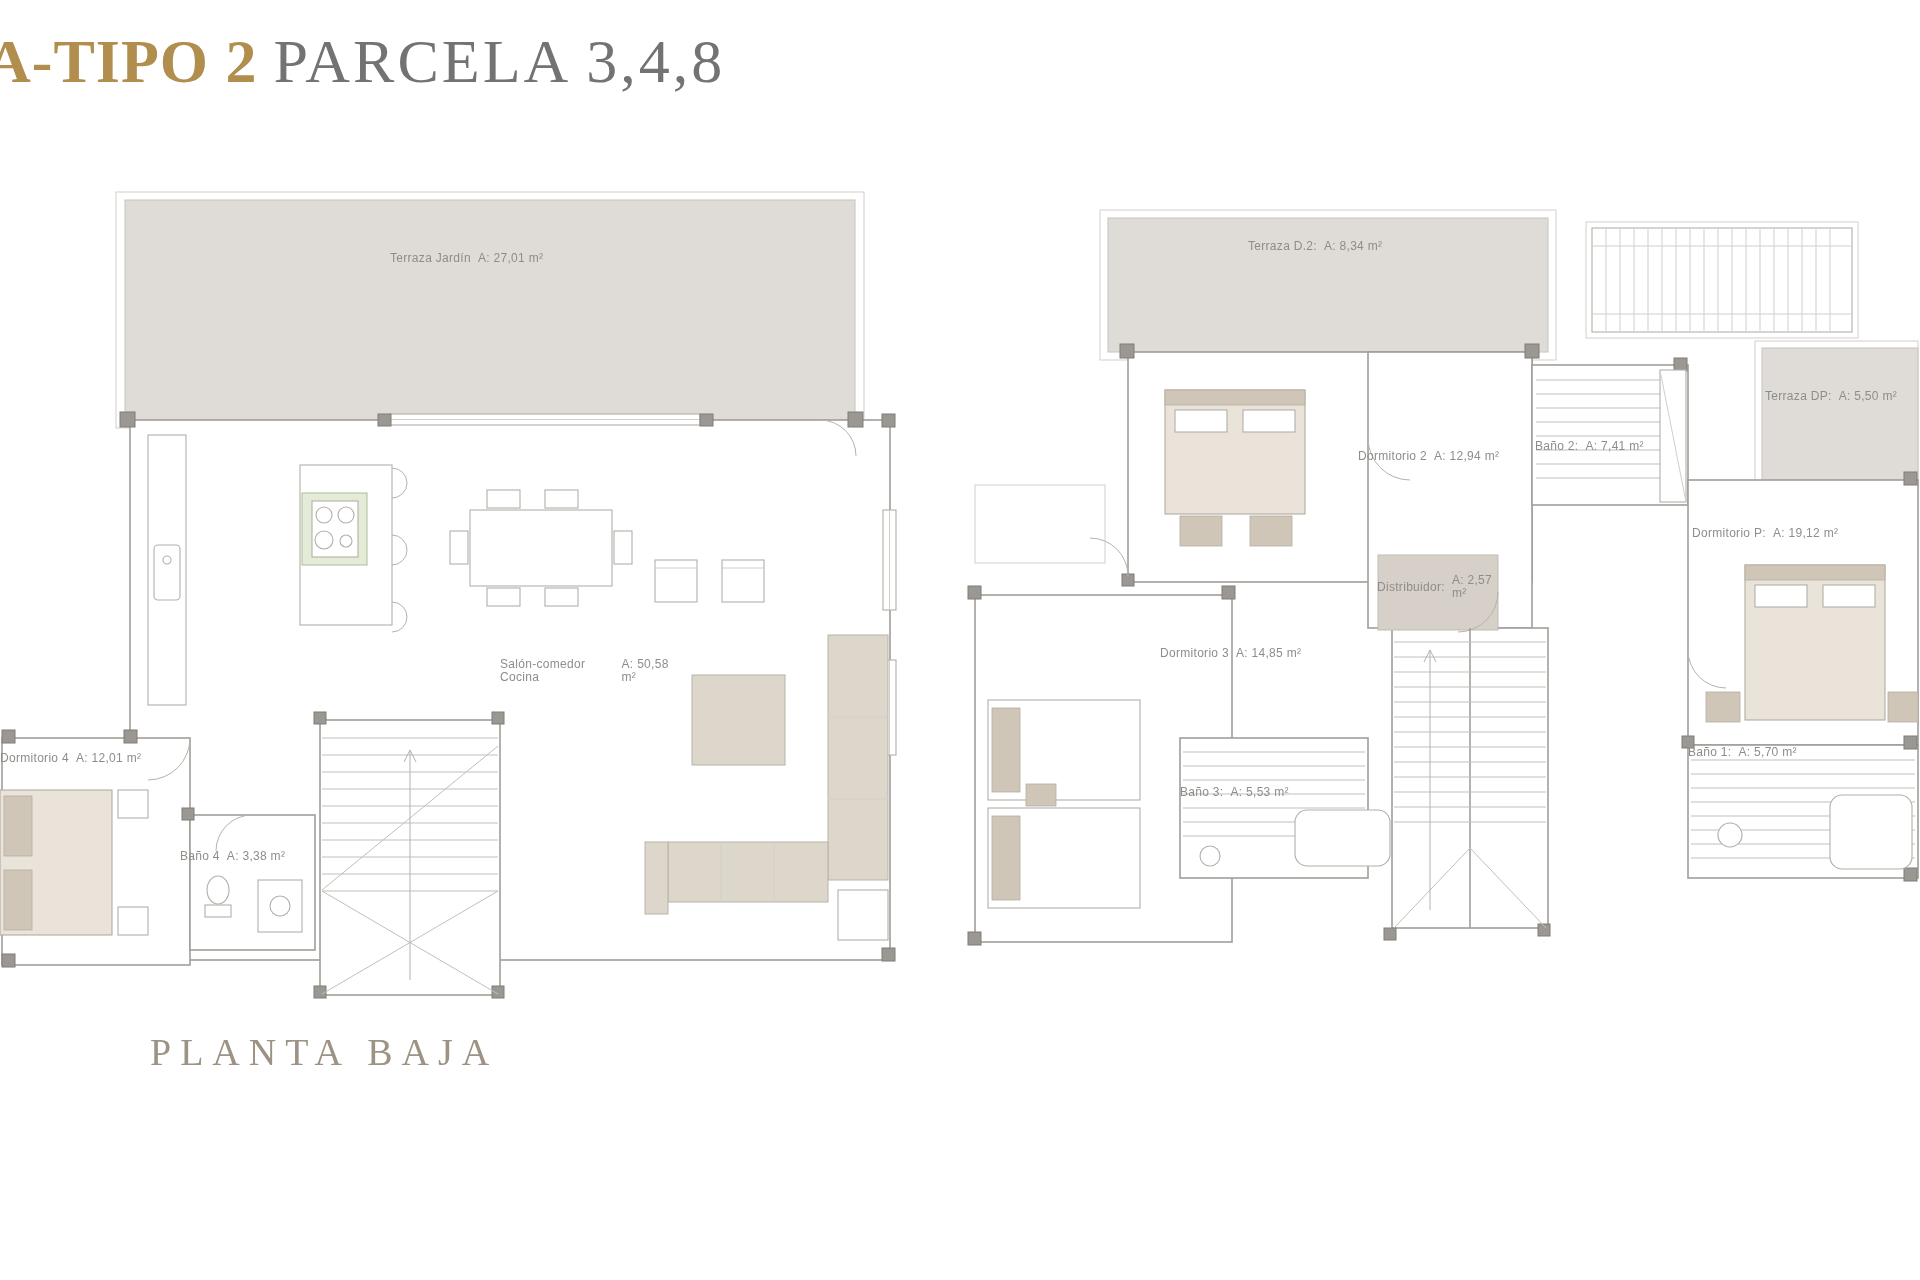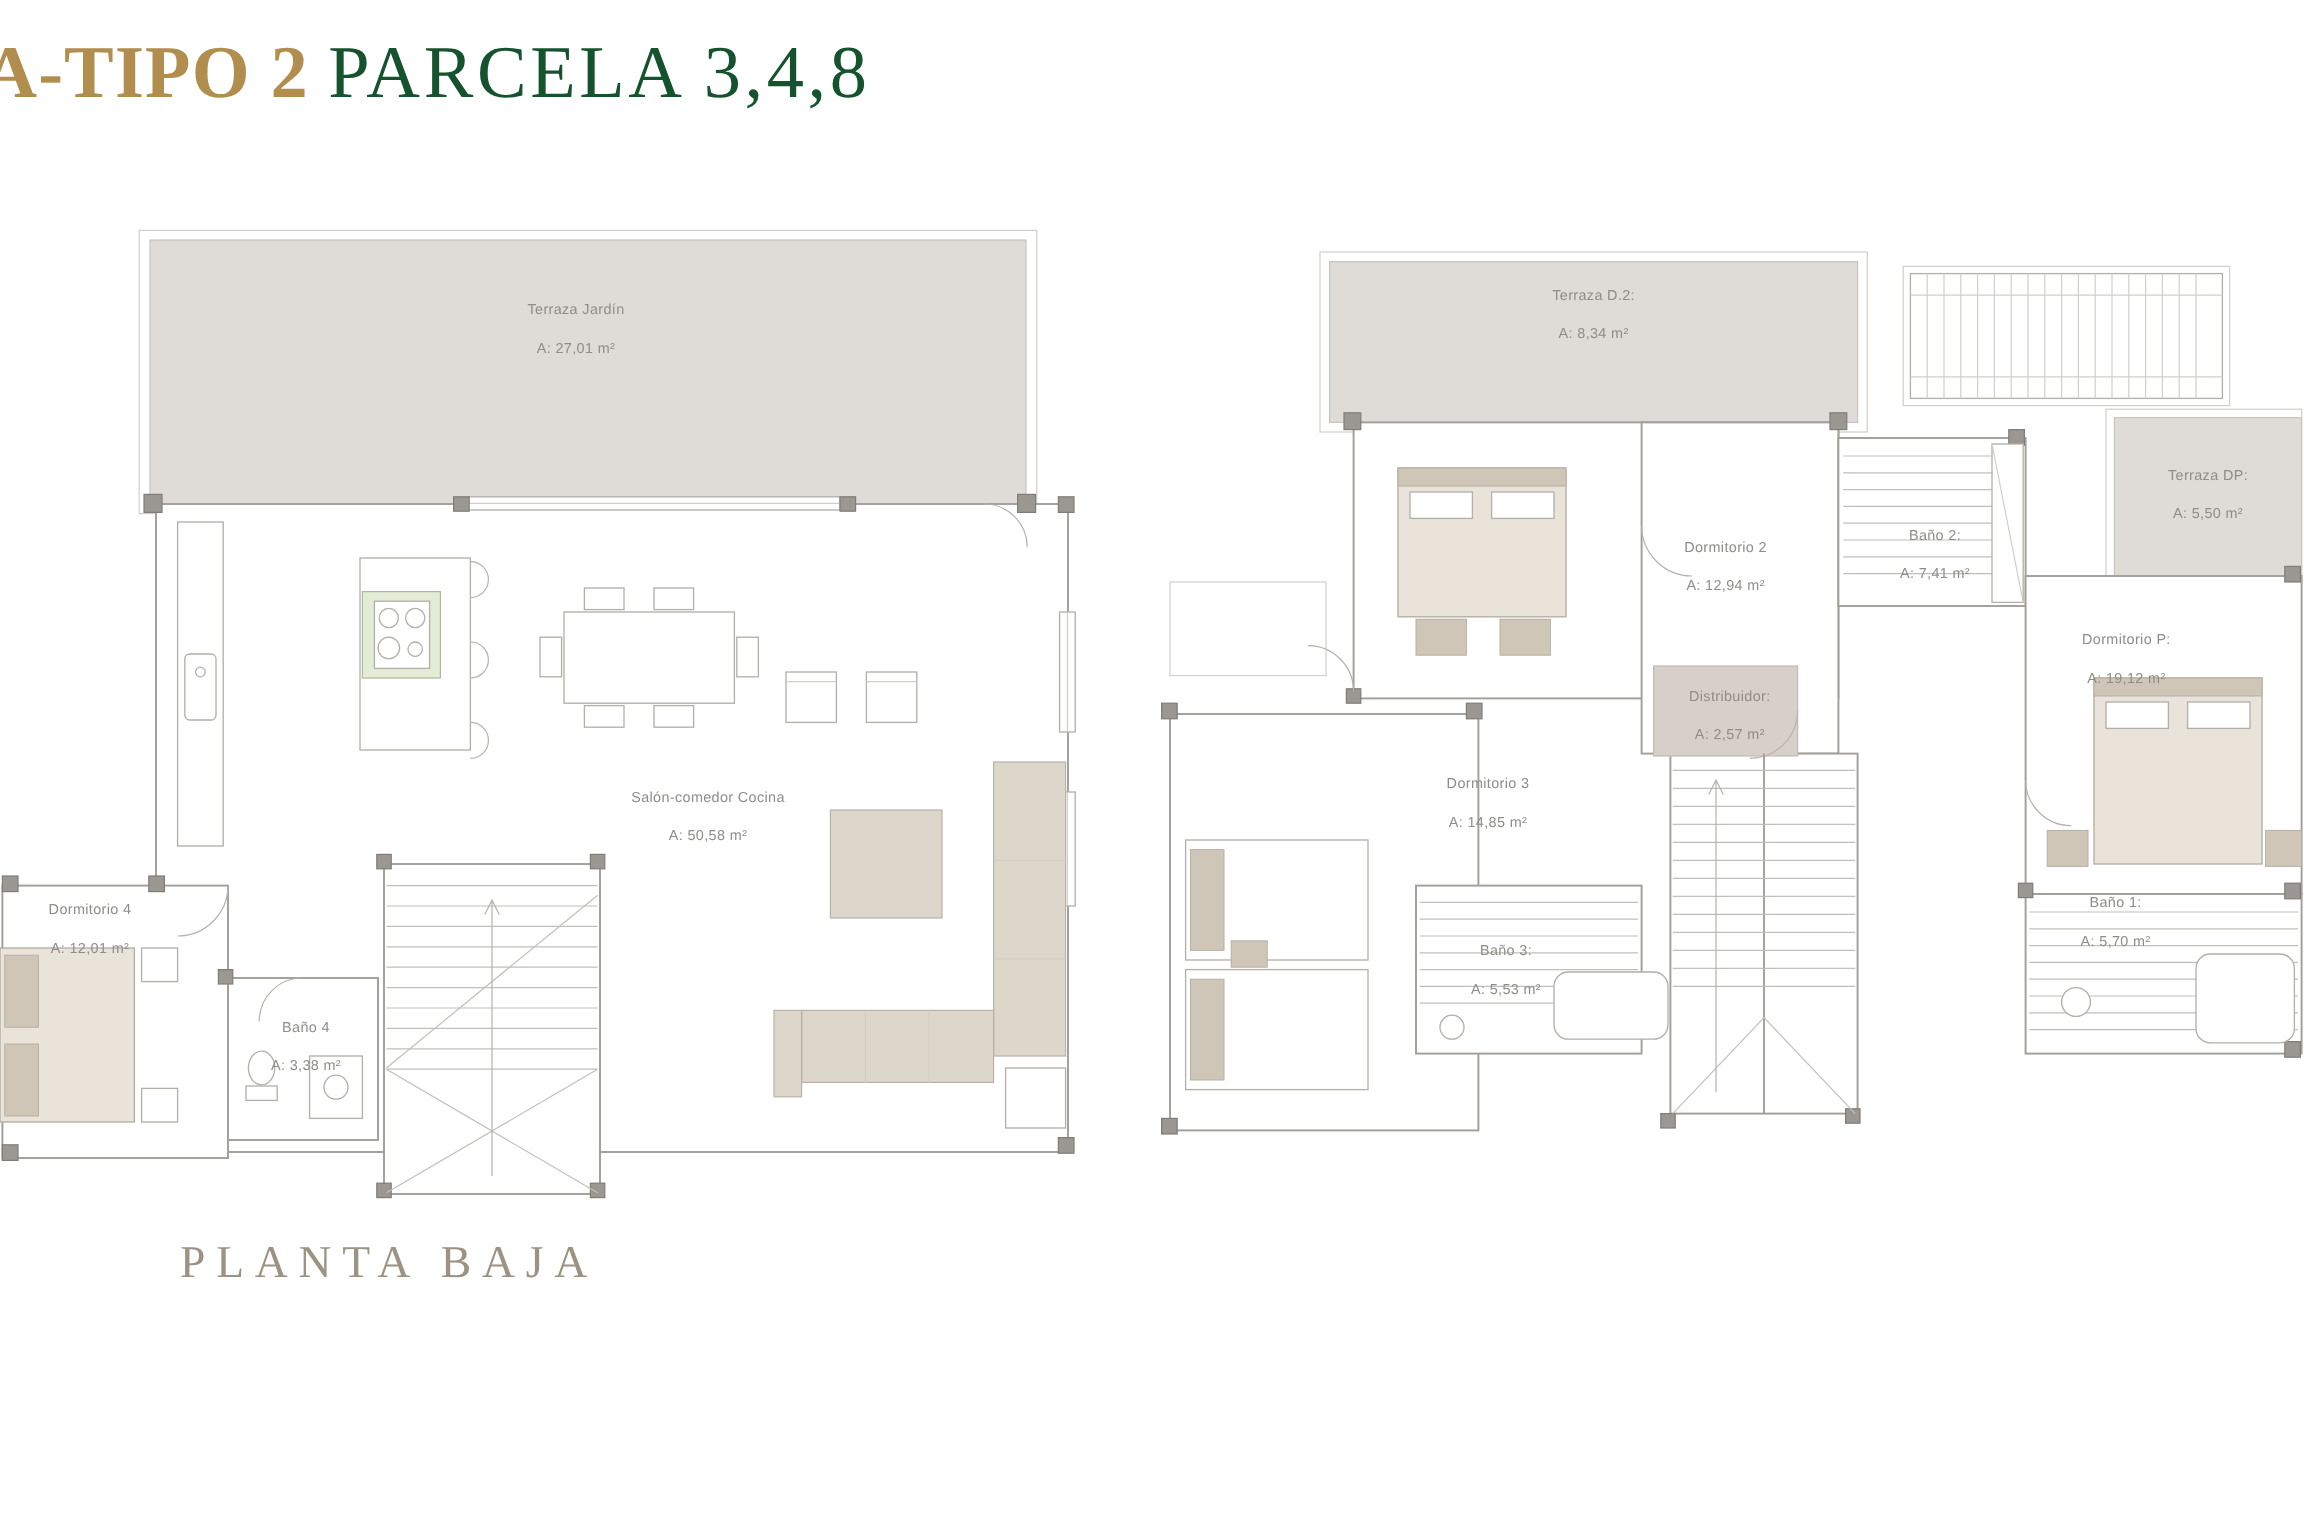--- a/index.html
+++ b/index.html
@@ -1,24 +1,24 @@
 <!DOCTYPE html>
 <html><head>
 <meta charset="utf-8">
 <style>
   html,body{margin:0;padding:0;background:#ffffff;}
   .page{position:relative;width:1920px;height:1280px;background:#ffffff;overflow:hidden;
         font-family:"Liberation Sans",sans-serif;}
   .title{position:absolute;left:-14px;top:26px;white-space:nowrap;
          font-family:"Liberation Serif",serif;}
   .title .t-bold{font-size:62px;font-weight:700;color:#b28e4e;letter-spacing:1px;}
-  .title .t-reg{font-size:62px;font-weight:400;color:#14532d;letter-spacing:3px;margin-left:16px;}
+  .title .t-reg{font-size:62px;font-weight:400;color:#737373;letter-spacing:3px;margin-left:16px;}
   .plan-svg{position:absolute;}
-  .room-label{position:absolute;display:flex;flex-direction:column;gap:19px;align-items:center;
-              font-size:12px;color:#8f8d89;text-align:right;letter-spacing:.3px;line-height:1.1;}
+  .room-label{position:absolute;display:flex;flex-direction:row;gap:7px;align-items:center;
+              font-size:12px;color:#8f8d89;text-align:left;letter-spacing:.3px;line-height:1.1;}
   .plan-caption{position:absolute;font-family:"Liberation Serif",serif;font-size:38px;
                 letter-spacing:9px;color:#9c9384;white-space:nowrap;}
   
   .wall{fill:#ffffff;stroke:#a29e99;stroke-width:1.6;}
   .wallline{fill:none;stroke:#a29e99;stroke-width:1.6;}
   .thin{fill:none;stroke:#d2cfca;stroke-width:1;}
   .terrace{fill:#dfdbd6;stroke:#c8c4bf;stroke-width:1;}
   .distrib{fill:#d6d0c9;stroke:#c0bbb4;stroke-width:1;}
   .furn{fill:#ffffff;stroke:#b3afa9;stroke-width:1.1;}
   .furn-beige{fill:#ddd6cb;stroke:#b9b2a7;stroke-width:1;}

